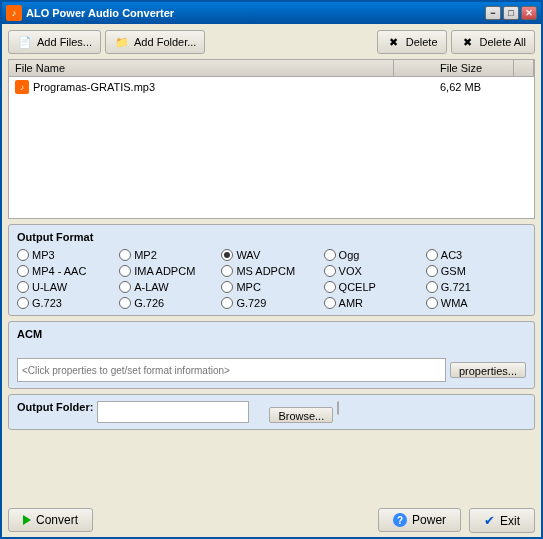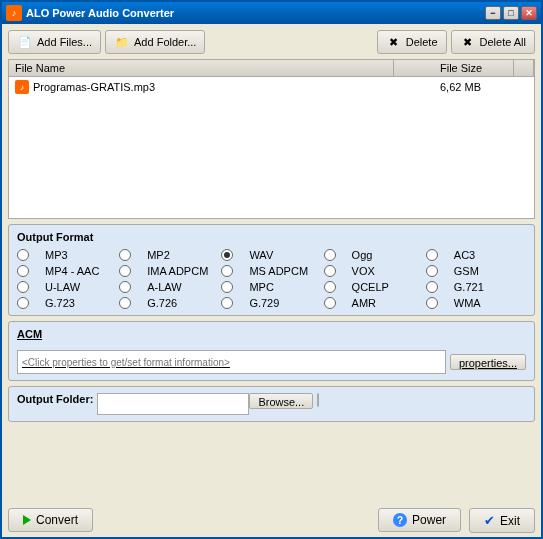--- a/index.html
+++ b/index.html
@@ -184,21 +184,21 @@
 
     .radio-grid {
       display: grid;
       grid-template-columns: repeat(5, 1fr);
       gap: 4px 2px;
     }
 
     .radio-item {
       display: flex;
       align-items: flex-start;
-      gap: 16px;
+      gap: 3px;
       font-size: 11px;
       cursor: pointer;
       white-space: nowrap;
     }
 
     .radio-circle {
       width: 12px;
       height: 12px;
       border: 1px solid #666;
       border-radius: 50%;
@@ -213,22 +213,21 @@
       content: '';
       width: 6px;
       height: 6px;
       background: #333;
       border-radius: 50%;
     }
 
     .acm-section {
       display: flex;
       flex-direction: column;
-      gap: 4px;
-      text-decoration: underline;
+      gap: 12px;
     }
 
     .acm-row {
       display: flex;
       gap: 4px;
       align-items: center;
     }
 
     .acm-input {
       flex: 1;
@@ -252,22 +251,22 @@
     }
 
     .output-folder-section {
       display: flex;
       flex-direction: row;
       gap: 4px;
     }
 
     .folder-row {
       display: flex;
-      gap: 0;
-      align-items: flex-start;
+      gap: 20px;
+      align-items: flex-end;
     }
 
     .folder-input {
       flex: 1;
       height: 22px;
       border: 1px solid #aaa;
       padding: 2px 4px;
       font-size: 11px;
       background: white;
     }

